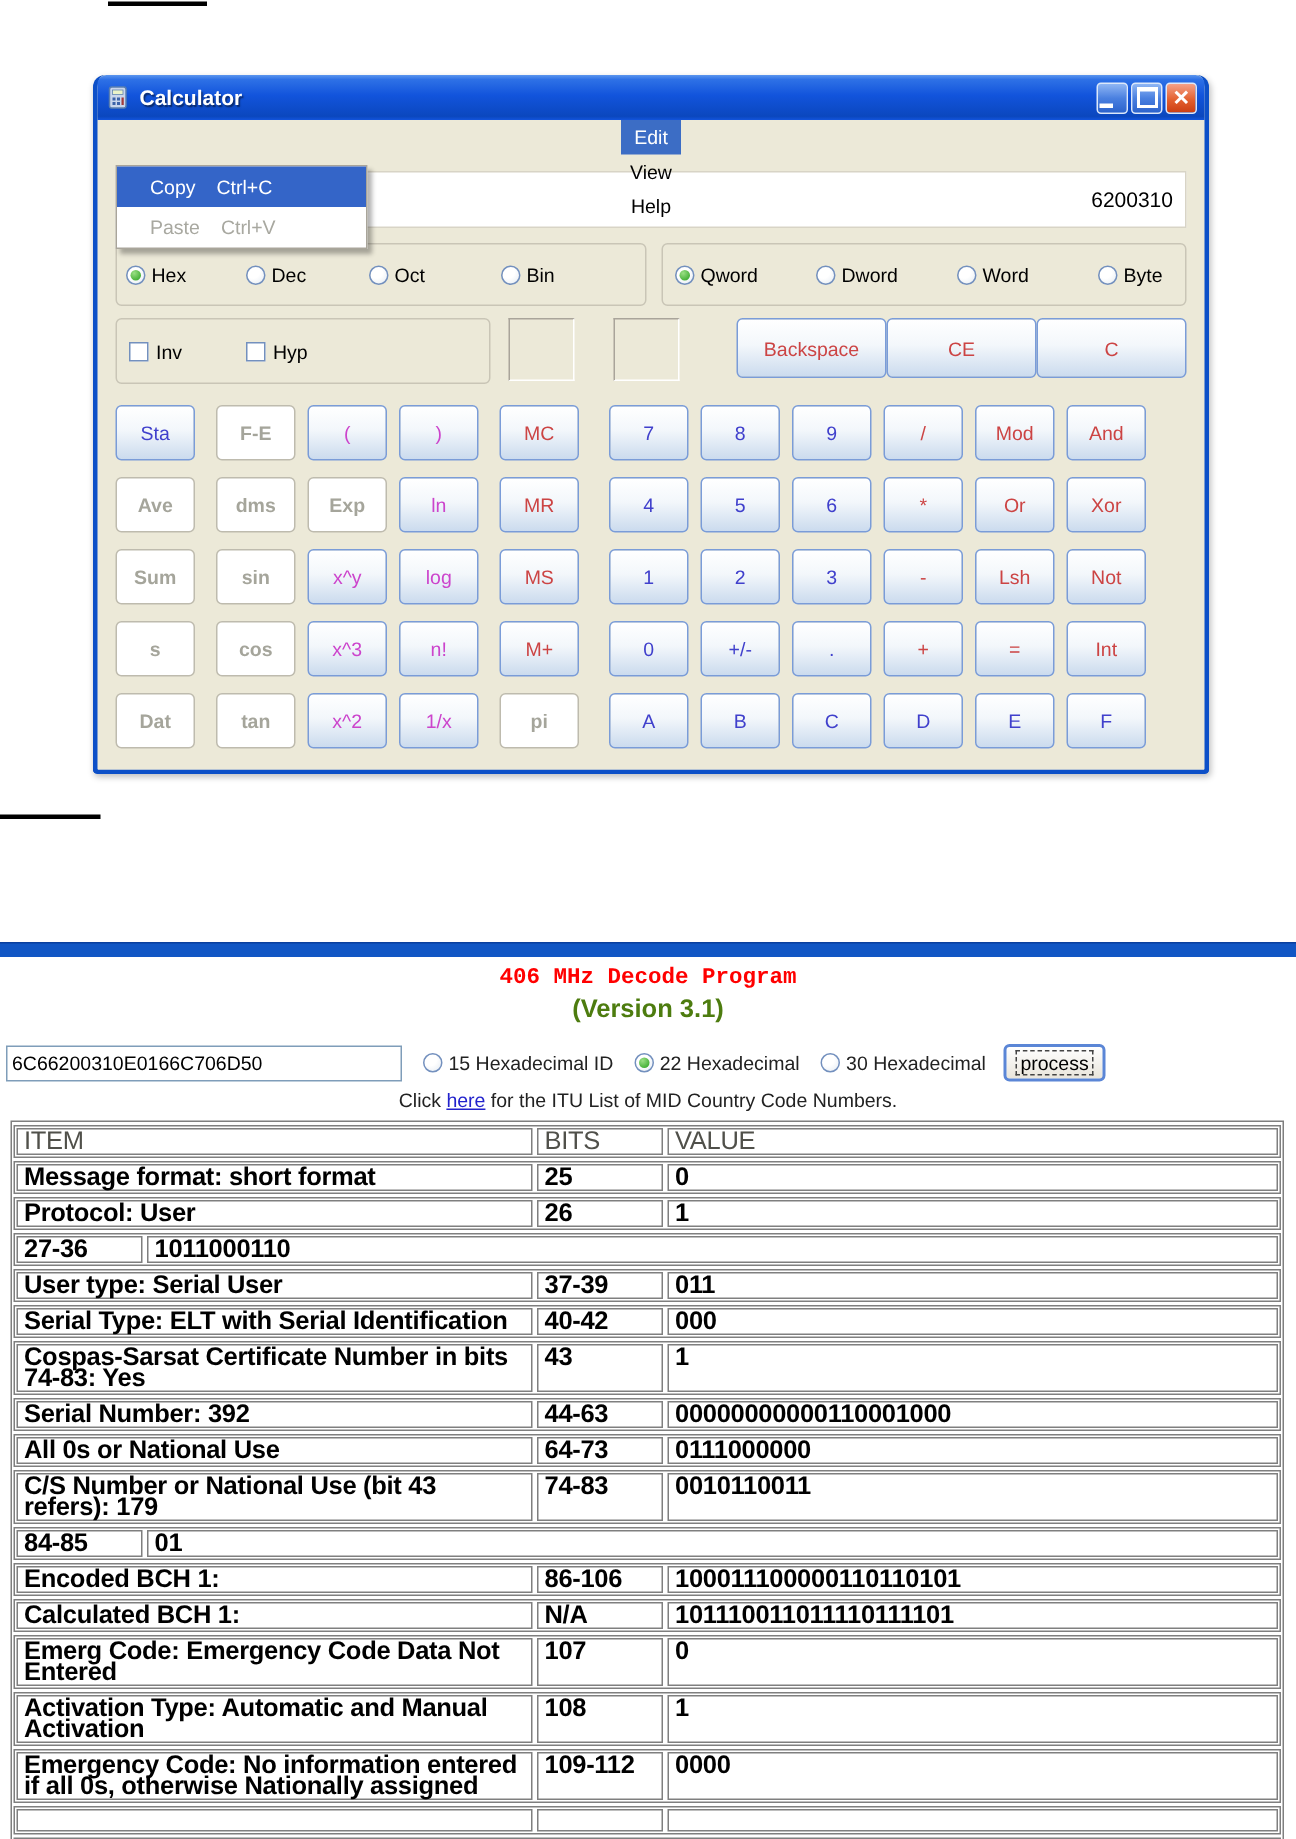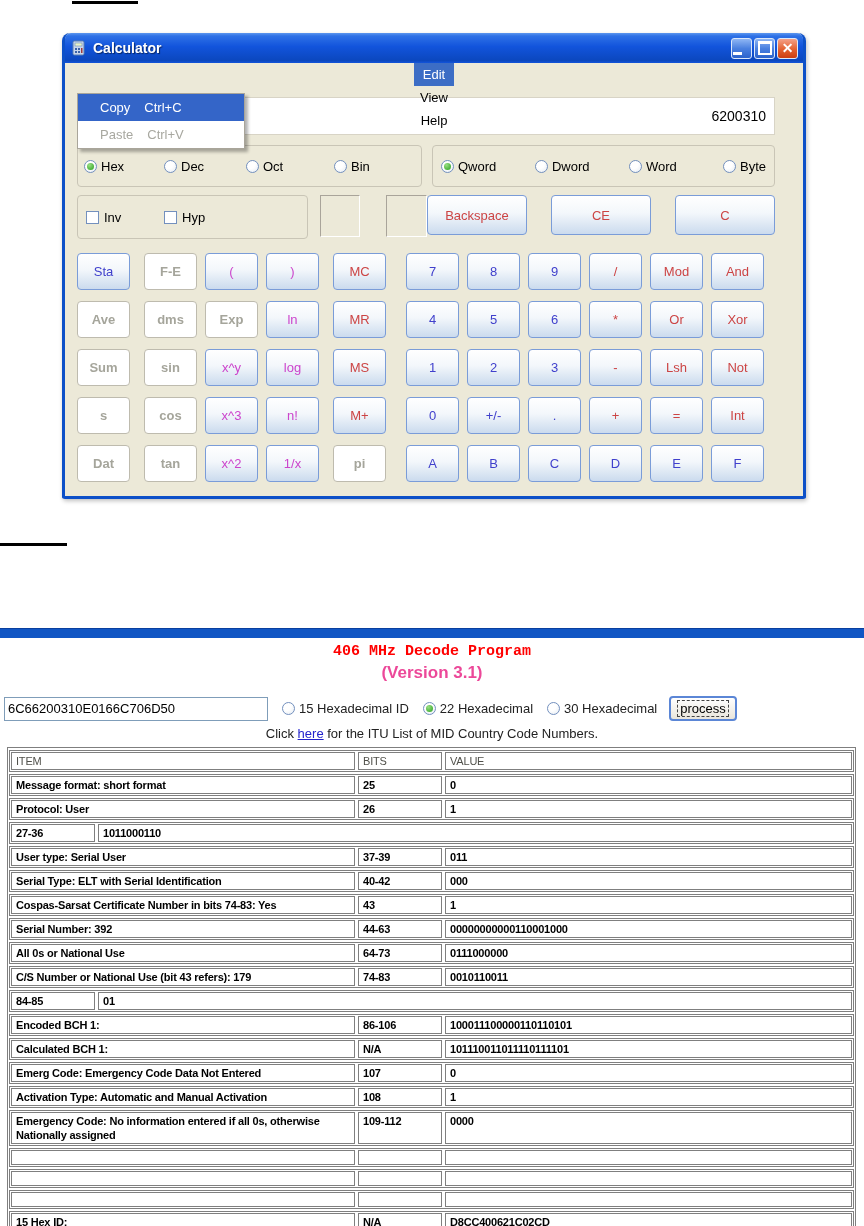--- a/index.html
+++ b/index.html
@@ -5,37 +5,37 @@
   html,body{margin:0;padding:0;}
   body{font-family:"Liberation Sans",sans-serif;background:#fff;}
   .page{position:relative;width:864px;height:1226px;background:#fff;overflow:hidden;}
 
   
   .crop-line{position:absolute;background:#000;height:3px;}
   .crop-line.top{left:72px;top:1px;width:66px;}
   .crop-line.mid{left:0;top:543px;width:67px;}
 
   
-  .calc{position:absolute;left:62px;top:33px;width:738px;background:#ECE9D8;
+  .calc{position:absolute;left:62px;top:50px;width:738px;background:#ECE9D8;
         border:3px solid #0D50C8;border-top:none;border-radius:8px 8px 3px 3px;
         box-shadow:1px 2px 4px rgba(0,0,0,.25);}
   .titlebar{height:30px;border-radius:6px 6px 0 0;display:flex;align-items:center;padding:0 5px 0 6px;
         background:linear-gradient(180deg,#5C96EE 0%,#2E71E6 10%,#1254DC 45%,#0B47BE 92%,#1254DC 100%);}
   .titlebar .title{color:#fff;font-weight:bold;font-size:14px;margin-left:6px;flex:1;
         text-shadow:1px 1px 1px rgba(0,0,0,.5);}
   .tbtn{width:21px;height:21px;border-radius:3px;margin-left:2px;border:1px solid #DCE8FA;
         display:flex;align-items:center;justify-content:center;color:#fff;font-size:12px;font-weight:bold;
         background:linear-gradient(180deg,#8FB6F4 0%,#4A80E0 50%,#2C63CC 100%);box-sizing:border-box;}
   .tbtn.close{background:linear-gradient(180deg,#F4A188 0%,#E3602F 55%,#CC3E12 100%);font-size:14px;}
   .tbtn .minbar{width:9px;height:3px;background:#fff;align-self:flex-end;margin:0 auto 3px 1px;}
   .tbtn .maxbox{width:10px;height:9px;border:2px solid #fff;border-top-width:3px;}
   .menubar{height:28px;display:flex;align-items:center;padding:0 2px;font-size:13px;color:#000;flex-direction:column;}
   .menu-item{padding:4px 9px;}
   .menu-item.open{background:#3C6DC5;color:#fff;}
-  .calc-body{padding:0 28px 14px 12px;}
+  .calc-body{padding:0 12px 14px 12px;}
   .display{height:36px;background:#fff;border:1px solid #D8D4C6;margin:6px 0 10px 0;
         display:flex;align-items:center;justify-content:flex-end;padding:0 8px;font-size:14px;color:#000;}
 
   
   .edit-menu{position:absolute;left:12px;top:60px;width:166px;background:#fff;
         border:1px solid #A9A59A;box-shadow:3px 3px 3px rgba(0,0,0,.30);z-index:10;}
   .edit-menu .mi{height:27px;display:flex;align-items:center;font-size:13px;padding:0 10px 0 22px;color:#000;}
   .edit-menu .mi.hl{background:#3465C8;color:#fff;}
   .edit-menu .mi.dis{color:#A8A8A0;}
   .edit-menu .sc{margin-left:14px;}
@@ -60,21 +60,21 @@
   
   .row3{display:flex;margin-top:8px;align-items:stretch;height:44px;}
   .gbox.invhyp{width:250px;padding:0 8px;height:44px;}
   .cb{width:13px;height:13px;border:1px solid #7390BE;background:#fff;margin-right:5px;flex:none;box-sizing:border-box;}
   .citem{display:flex;align-items:center;font-size:13px;}
   .citem:first-child{width:78px;}
   .ind{width:44px;height:42px;border:1px solid #A9A49A;background:#ECE9D8;box-sizing:border-box;
        border-right-color:#fff;border-bottom-color:#fff;}
   .ind.b1{margin-left:12px;}
   .ind.b2{margin-left:26px;}
-  .clrbtns{margin-left:auto;display:flex;gap:24px;}
+  .clrbtns{margin-left:auto;display:flex;gap:0;}
   .cbtn{width:98px;height:38px;border:1px solid #7A9CD8;border-radius:4px;color:#CC4444;font-size:13px;
         display:flex;align-items:center;justify-content:center;
         background:linear-gradient(180deg,#FFFFFF 0%,#F3F7FB 45%,#D8E4F2 82%,#CBDBEE 100%);}
 
   
   .keypad{margin-top:14px;}
   .krow{display:flex;gap:8px;margin-bottom:11px;}
   .krow:last-child{margin-bottom:0;}
   .kb{width:53px;height:37px;border:1px solid #7A9CD8;border-radius:4px;font-size:13px;box-sizing:border-box;
       display:flex;align-items:center;justify-content:center;
@@ -84,35 +84,35 @@
   .kb.c5{margin-right:12px;}
   .kb.blue{color:#4040CC;}
   .kb.red{color:#CC4444;}
   .kb.mag{color:#CC44CC;}
   .kb.dis{color:#A5A59B;border:1px solid #BEBBAE;background:#FFFFFF;font-weight:bold;}
 
   
   .blue-bar{position:absolute;left:0;top:628px;width:864px;height:9px;background:#1156C4;border-top:1px solid #0A3F9E;}
   .decode{position:absolute;left:0;top:641px;width:864px;}
   .d-title{text-align:center;color:#FF0000;font-weight:bold;font-size:15px;line-height:21px;font-family:Liberation Mono, monospace;}
-  .d-sub{text-align:center;color:#ec4899;font-weight:bold;font-size:17px;line-height:21px;}
+  .d-sub{text-align:center;color:#4d7c0f;font-weight:bold;font-size:17px;line-height:21px;}
   .form-row{display:flex;align-items:center;margin-top:13px;padding-left:4px;}
   .hexin{width:256px;height:22px;border:1px solid #7F9DB9;font-family:"Liberation Sans",sans-serif;
          font-size:13px;padding:0 3px;color:#000;}
   .form-row .ritem{margin-left:14px;color:#222;}
   .process{margin-left:12px;border:2px solid #5B86D6;border-radius:4px;background:linear-gradient(#FFFFFF,#E9E5DB);
          font-size:13px;padding:3px 7px;color:#000;position:relative;font-family:"Liberation Sans",sans-serif;}
   .process span{outline:1px dashed #444;padding:0 2px;}
   .link-line{text-align:center;font-size:13px;color:#222;margin-top:5px;}
   .link-line a{color:#2222CC;text-decoration:underline;}
 
   .dtable{margin:6px 0 0 7px;width:849px;border:1px solid #7F7F7F;padding:2px 1px;box-sizing:border-box;}
   .trow{border:1px solid #7F7F7F;margin-bottom:2px;padding:1px;display:flex;gap:3px;background:#fff;}
   .trow:last-child{margin-bottom:0;}
-  .tc{border:1px solid #7F7F7F;padding:1px 4px;font-size:11px;line-height:14px;font-weight:bold;color:#000;
+  .tc{border:1px solid #7F7F7F;padding:1px 4px;font-size:17px;line-height:14px;font-weight:bold;color:#000;
       min-height:15px;box-sizing:border-box;letter-spacing:-0.2px;}
   .tc.item{width:344px;flex:none;}
   .tc.bits{width:84px;flex:none;}
   .tc.value{flex:1;}
   .thead .tc{font-weight:normal;color:#50504A;}
 </style>
 </head>
 <body>
 
 <div class="page">

